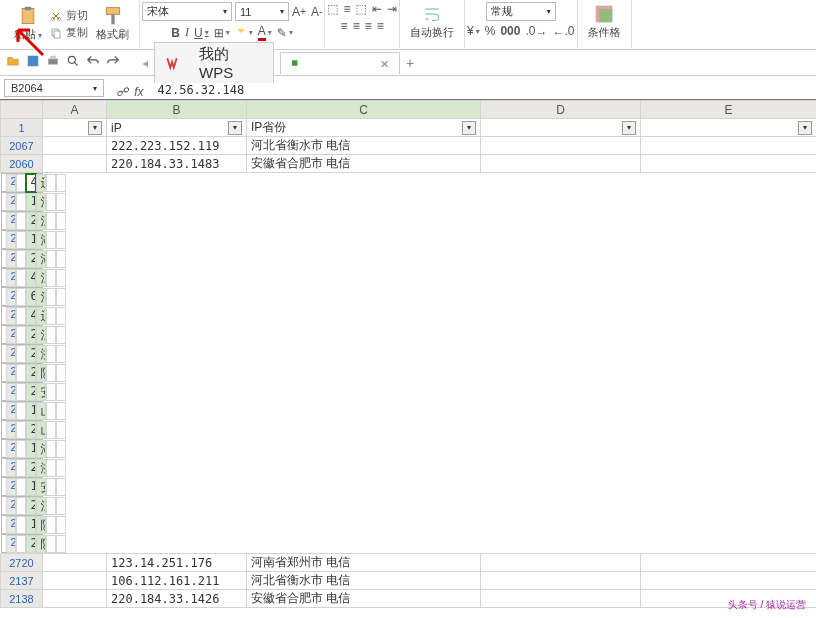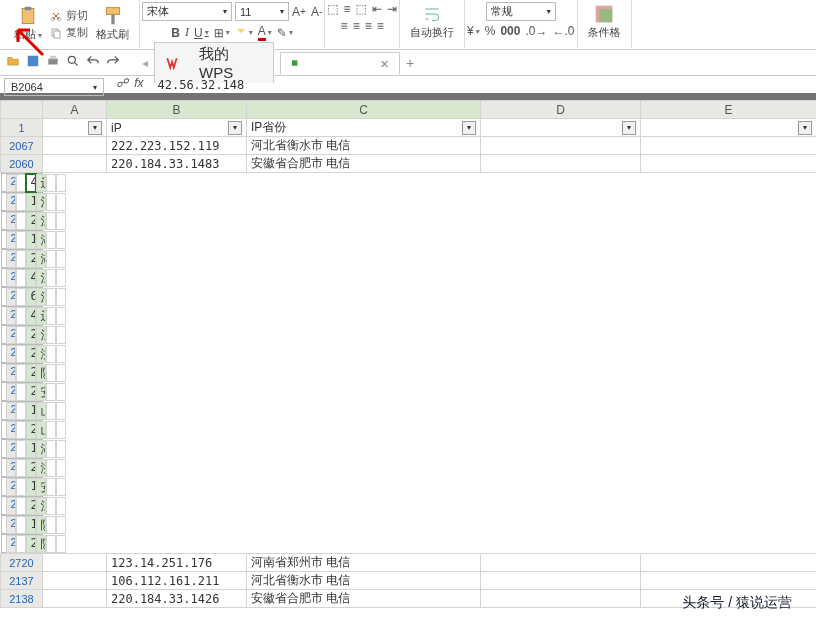--- a/index.html
+++ b/index.html
@@ -12,34 +12,34 @@
 .mini .row{display:flex;gap:4px;align-items:center;font-size:11px;color:#555}
 .fontbox{display:flex;flex-direction:column;gap:3px;padding:2px}
 .sel{border:1px solid #bbb;height:19px;font-size:11px;padding:1px 4px;display:flex;align-items:center;justify-content:space-between;background:#fff}
 .icons{display:flex;gap:5px;align-items:center;color:#555;font-size:12px}
 .icons span{display:inline-flex;align-items:center}
 .dd::after{content:"▾";font-size:8px;margin-left:2px;color:#777}
 .qat{display:flex;align-items:center;gap:6px;height:26px;padding:2px 6px;border-bottom:1px solid #ccc}
 .qat svg{width:14px;height:14px}
 .qat .tab{display:flex;align-items:center;gap:20px;padding:2px 10px;border:1px solid #ccc;border-bottom:none;font-size:15px;max-width:120px;background:#f5f5f5}
 .qat .tab.active{background:#fff}
-.fx{display:flex;align-items:flex-start;height:24px;border-bottom:7px solid #737373}
+.fx{display:flex;align-items:flex-end;height:24px;border-bottom:1px solid #737373}
 .fx .namebox{width:100px;border:1px solid #bbb;margin:2px 4px;padding:2px 6px;font-size:11px;display:flex;justify-content:space-between;align-items:center}
 .fx .fxic{display:flex;gap:6px;padding:0 8px;font-style:italic;color:#555;font-size:12px}
 .fx .fxval{flex:1;padding:2px 6px;font-size:12px;font-family:Consolas,monospace}
 .grid{width:100%;border-collapse:collapse;table-layout:fixed}
 .grid td,.grid th{border:1px solid #d4d4d4;font-size:12px;height:18px;padding:0 4px;white-space:nowrap;overflow:hidden;font-weight:normal;text-align:left}
 .grid thead th{background:#e9e8e4;text-align:center;color:#555}
 .grid tbody th{background:#e9e8e4;color:#2864b4;text-align:center;font-size:11px;width:42px}
 .grid tr.sel td.cb,.grid tr.sel td.cc{background:#d6e9cf}
 .grid td.cb{font-family:Consolas,monospace}
 .filter{display:flex;justify-content:space-between;align-items:center}
 .filter .fbtn{width:14px;height:14px;border:1px solid #999;display:inline-flex;align-items:center;justify-content:center;font-size:8px;background:#f0f0f0}
 .arrow{position:absolute;left:8px;top:20px;pointer-events:none}
-.watermark{position:absolute;right:24px;bottom:6px;font-size:14px;color:#0f172a}
+.watermark{position:absolute;right:10px;bottom:6px;font-size:10px;color:#a21caf}
 </style>
 </head>
 <body>
 
 <div class="ribbon">
   <div class="rgroup" style="flex-direction:row;gap:4px">
     <div class="btnv">
       <svg viewBox="0 0 24 24">
           <rect x="5" y="3" width="14" height="18" fill="#f0c070" stroke="#b08030"></rect>
           <rect x="8" y="1" width="8" height="4" fill="#888" rx="1"></rect>

